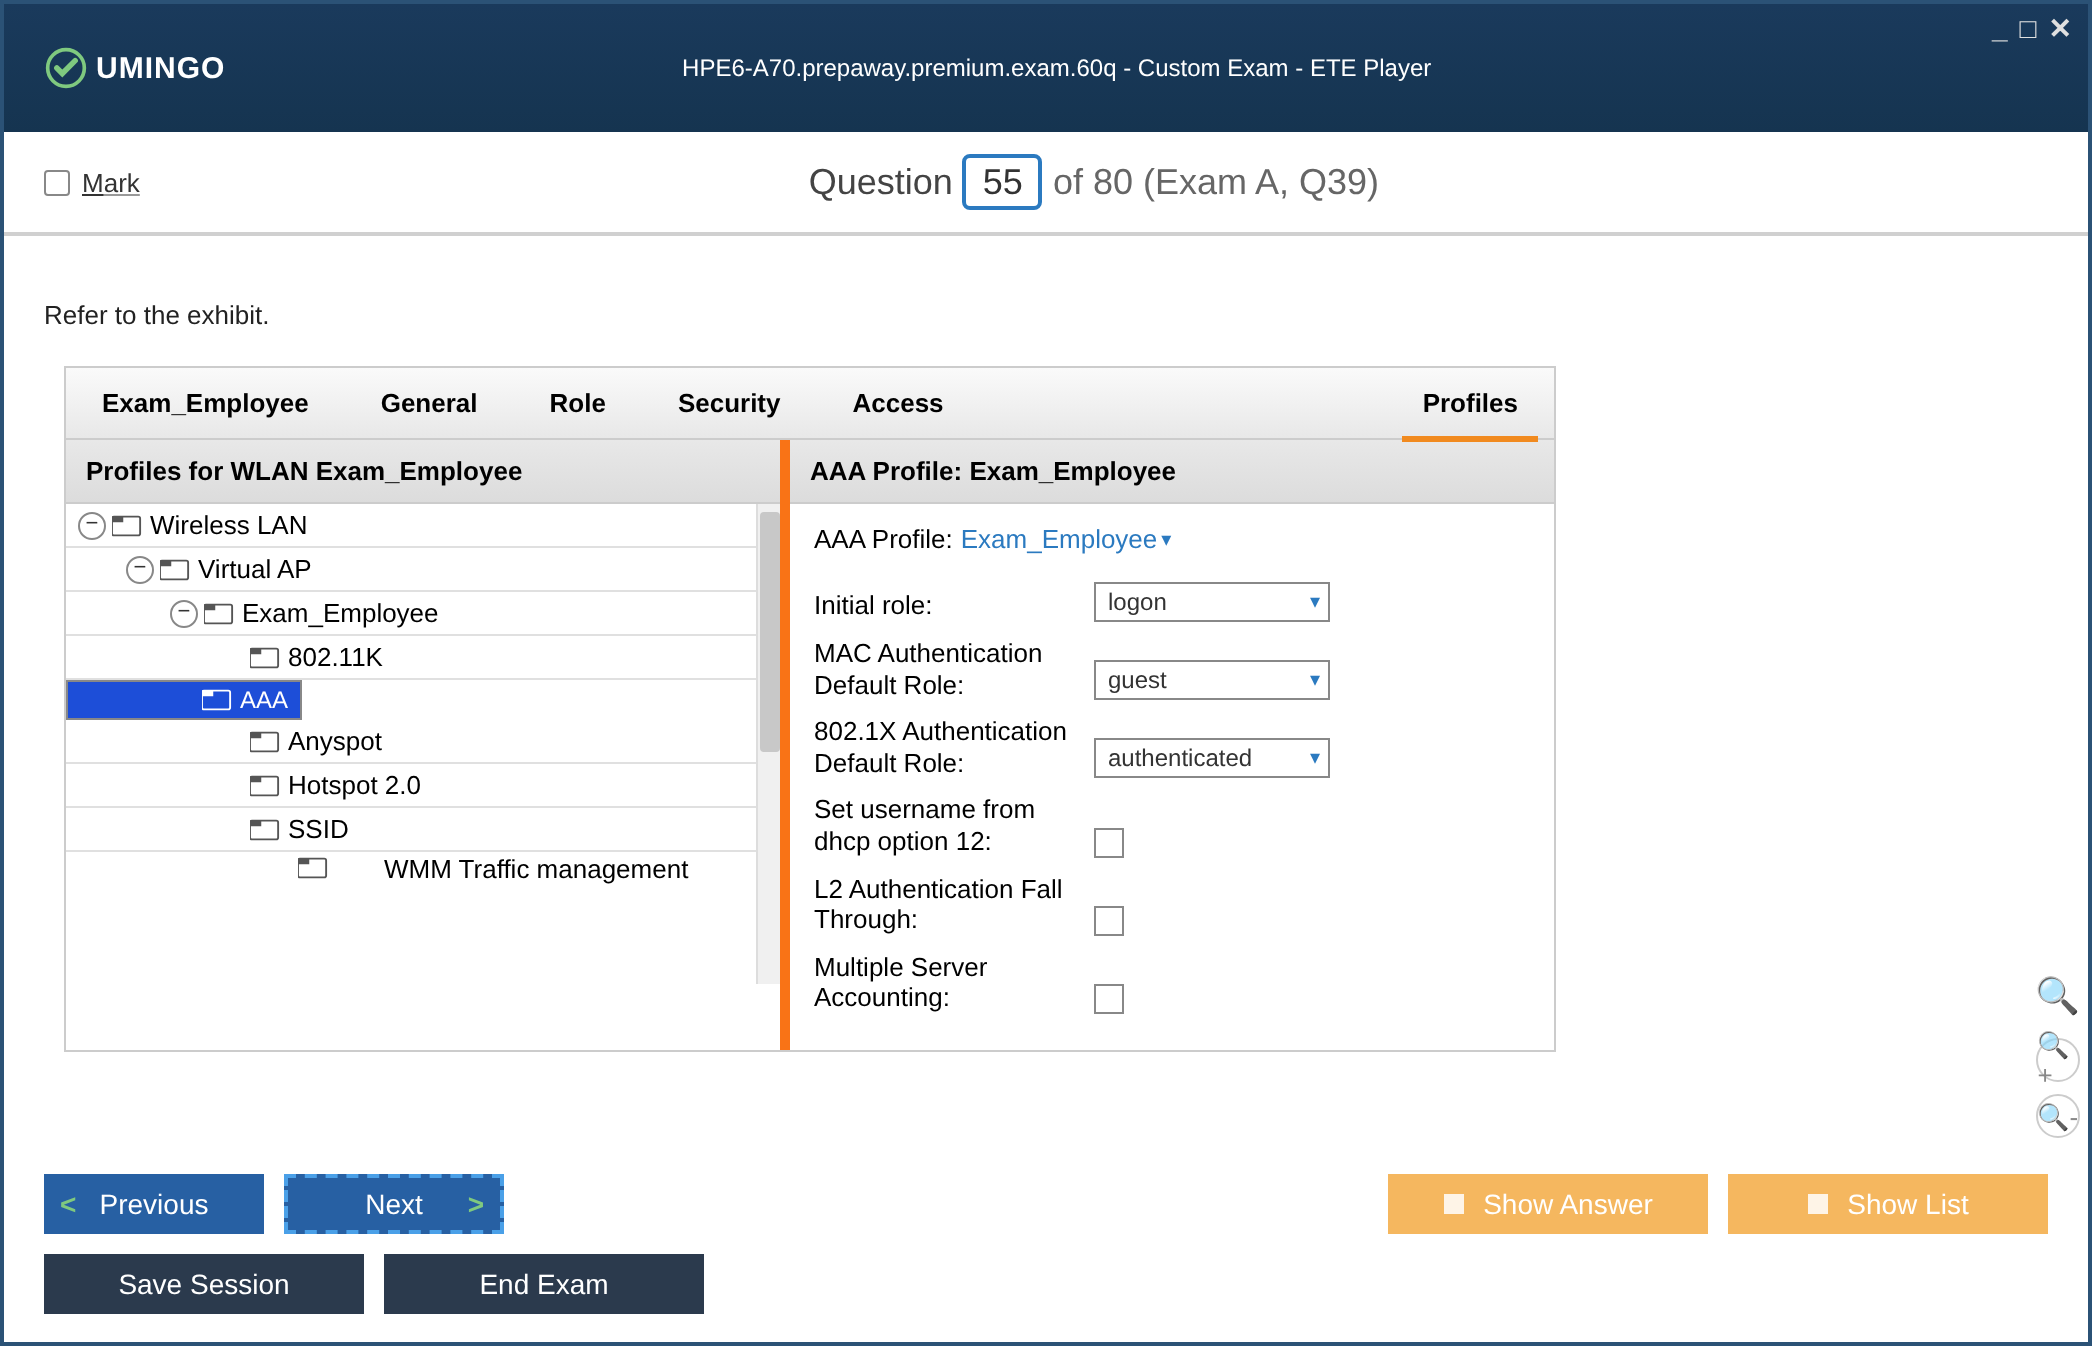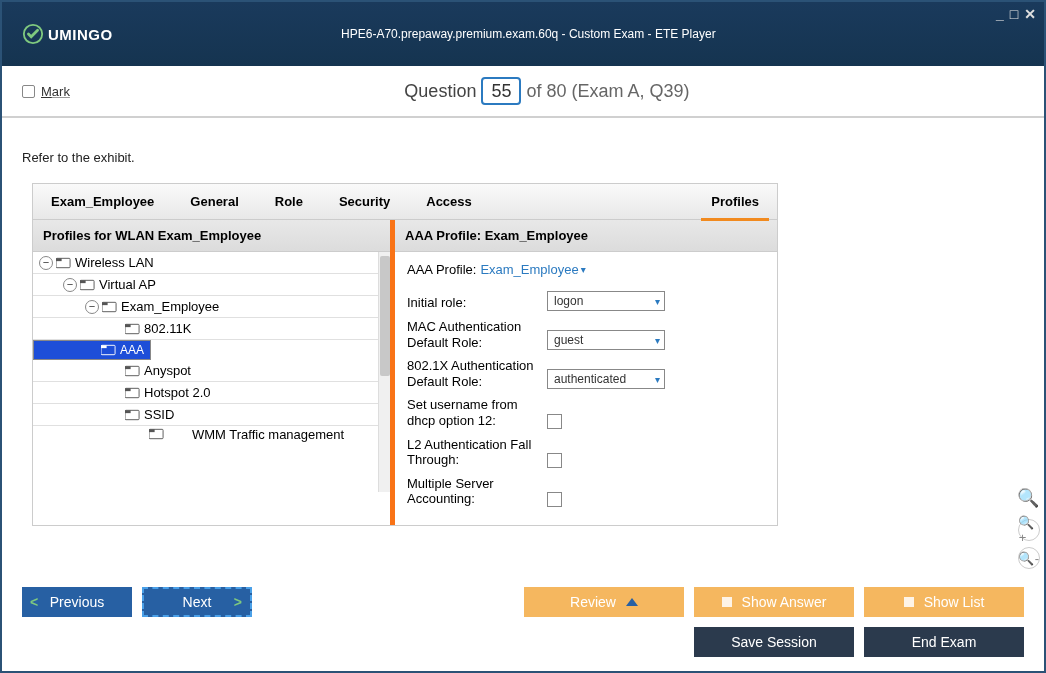--- a/index.html
+++ b/index.html
@@ -61,21 +61,21 @@
 .btn-nav { width: 110px; background: #2760a3; color: #fff; position: relative; }
 .btn-next { border: 2px dashed #4aa0e8; }
 .btn-nav .ang { position: absolute; color: #7fc97f; font-size: 14px; font-weight: bold; }
 .btn-nav .ang.l { left: 8px; }
 .btn-nav .ang.r { right: 8px; }
 .spacer { flex: 1; }
 .btn-orange { background: #f5b75f; color: #fff; width: 160px; gap: 10px; }
 .btn-orange .sq { width: 10px; height: 10px; background: #fff; opacity: 0.85; }
 .btn-orange .tri { width: 0; height: 0; border-left: 6px solid transparent; border-right: 6px solid transparent; border-bottom: 8px solid #2760a3; }
 .btn-dark { background: #2b3a4d; color: #fff; width: 160px; }
-.row2 { display: flex; justify-content: flex-end; gap: 10px; margin-top: 10px; }
+.row2 { display: flex; gap: 10px; margin-top: 10px; }
 </style>
 </head>
 <body>
 
 <div class="app-window">
   <div class="titlebar">
     <div class="winbtns">
       <span>_</span>
       <span>□</span>
       <span>✕</span>
@@ -281,24 +281,20 @@
       <button class="btn btn-nav">
         <span class="ang l">&lt;</span>
         <span>Previous</span>
       </button>
       <button class="btn btn-nav btn-next">
         <span>Next</span>
         <span class="ang r">&gt;</span>
       </button>
       <div class="spacer"></div>
       <button class="btn btn-orange">
-        <span>Review</span>
-        <span class="tri"></span>
-      </button>
-      <button class="btn btn-orange">
         <span class="sq"></span>
         <span>Show Answer</span>
       </button>
       <button class="btn btn-orange">
         <span class="sq"></span>
         <span>Show List</span>
       </button>
     </div>
     <div class="row2">
       <button class="btn btn-dark">Save Session</button>

